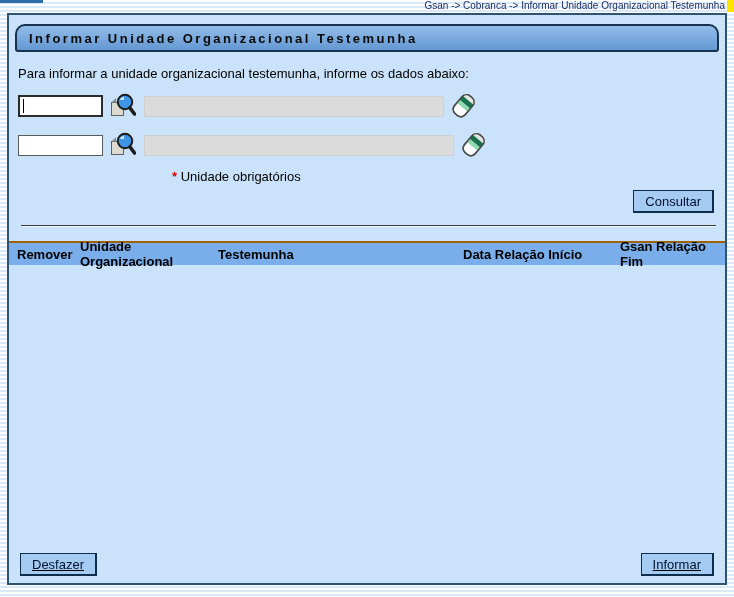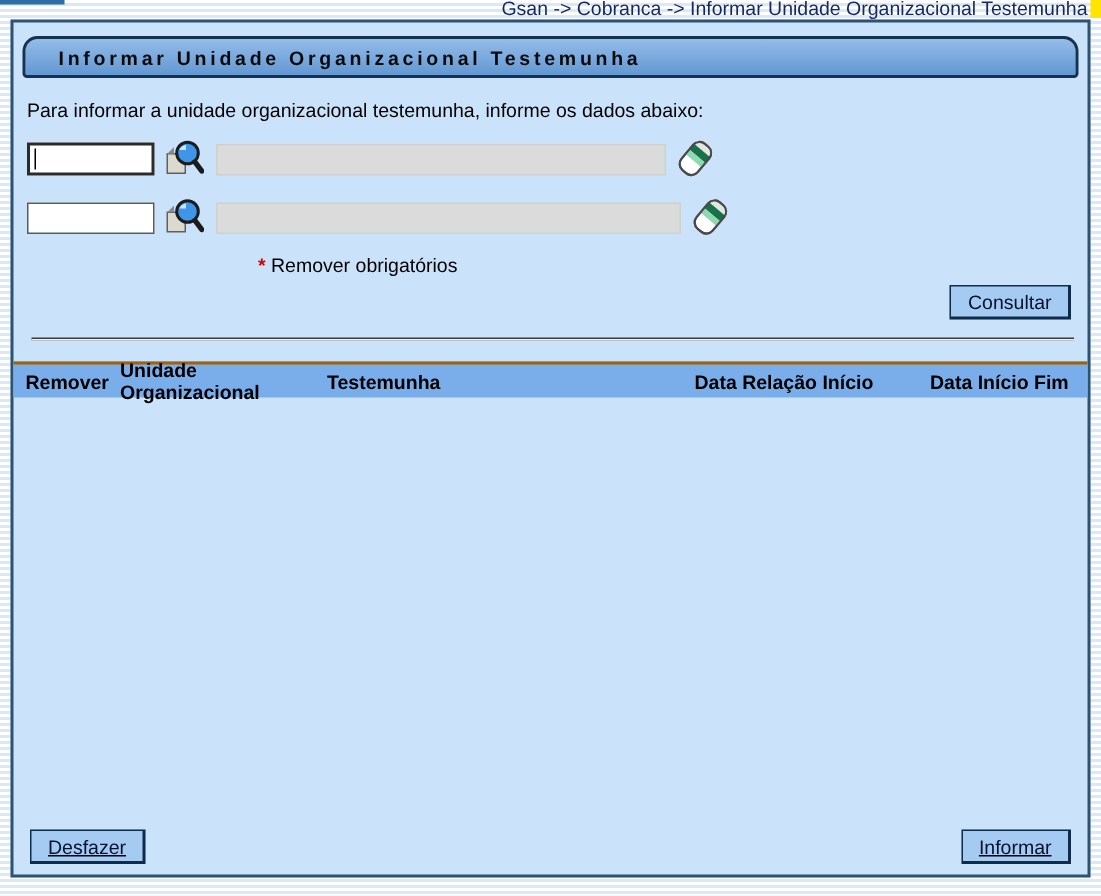--- a/index.html
+++ b/index.html
@@ -8,35 +8,35 @@
     font-family: "Liberation Sans", sans-serif;
     font-size: 13px;
     color: #000;
     background: repeating-linear-gradient(to bottom, #ffffff 0 2px, #d9e9f8 2px 4px);
   }
   
   .topbar { position: relative; height: 13px; width: 734px; }
   .topbar-dash { position: absolute; left: 0; top: 0; width: 43px; height: 3px; background: #2d6da8; }
   .breadcrumb {
     position: absolute; right: 9px; top: 0; height: 12px; line-height: 12px;
-    font-size: 13px; color: #16295e; white-space: nowrap; background: transparent;
+    font-size: 10px; color: #16295e; white-space: nowrap; background: transparent;
   }
   .yellow-strip { position: absolute; right: 0; top: 0; width: 7px; height: 12px; background: #ffe400; }
   
   .panel {
     margin: 0 7px; width: 720px; height: 572px;
     border: 2px solid #2e5370; background: #cbe3fa;
     display: flex; flex-direction: column;
   }
   .title-bar {
     margin: 9px 6px 0 6px; height: 28px; flex: 0 0 28px;
     background: linear-gradient(to bottom, #93bce9 0%, #7cadе2 45%, #6398d2 100%);
     background: linear-gradient(to bottom, #93bce9, #6398d2);
     border: 2px solid #16324e; border-radius: 10px 10px 3px 3px;
-    display: flex; align-items: center; padding-left: 22px;
+    display: flex; align-items: center; padding-left: 12px;
   }
   .title-text { font-weight: bold; font-size: 13px; letter-spacing: 2.5px; color: #0a0a0a; }
   .intro { margin: 14px 8px 0 9px; }
   
   .field-row { display: flex; align-items: center; margin: 8px 0 0 9px; min-height: 34px; }
   .field-row.second { margin-top: 6px; min-height: 32px; }
   .field-label { width: 146px; font-weight: bold; line-height: 15px; flex: 0 0 146px; }
   .req { color: #d40000; font-weight: bold; }
   .text-input {
     width: 85px; height: 22px; background: #ffffff; border: 2px solid #2b2b2b;
@@ -147,35 +147,35 @@
           <rect x="4.5" y="3.5" width="14" height="23" rx="5.5" fill="#ffffff" stroke="#4a4a4a" stroke-width="1.4"></rect>
           <rect x="4.5" y="4" width="14" height="4" rx="2" fill="#e2e8e1"></rect>
           <rect x="4.5" y="8" width="14" height="5" fill="#17714a"></rect>
           <rect x="4.5" y="13" width="14" height="4" fill="#8fd8b0"></rect>
           <rect x="4.5" y="3.5" width="14" height="23" rx="5.5" fill="none" stroke="#4a4a4a" stroke-width="1.4"></rect>
         </g>
       </svg>
     </button>
   </div>
 
-  <div class="note"><span class="req">*</span><span> Remover obrigatórios</span></div>
+  <div class="note"><span class="req">*</span><span> Unidade obrigatórios</span></div>
 
   <div class="consultar-row">
     <button class="btn">Consultar</button>
   </div>
 
   <div class="separator"></div>
 
 
   <div class="grid-header">
     <span class="c1">Remover</span>
     <span class="c2">Unidade Organizacional</span>
     <span class="c3">Testemunha</span>
     <span class="c4">Data Relação Início</span>
-    <span class="c5">Data Início Fim</span>
+    <span class="c5">Gsan Relação Fim</span>
   </div>
 
   <div class="spacer"></div>
 
   <div class="bottom-row">
     <button class="btn">Desfazer</button>
     <span class="gap"></span>
     <span class="push"></span>
     <button class="btn">Informar</button>
   </div>

